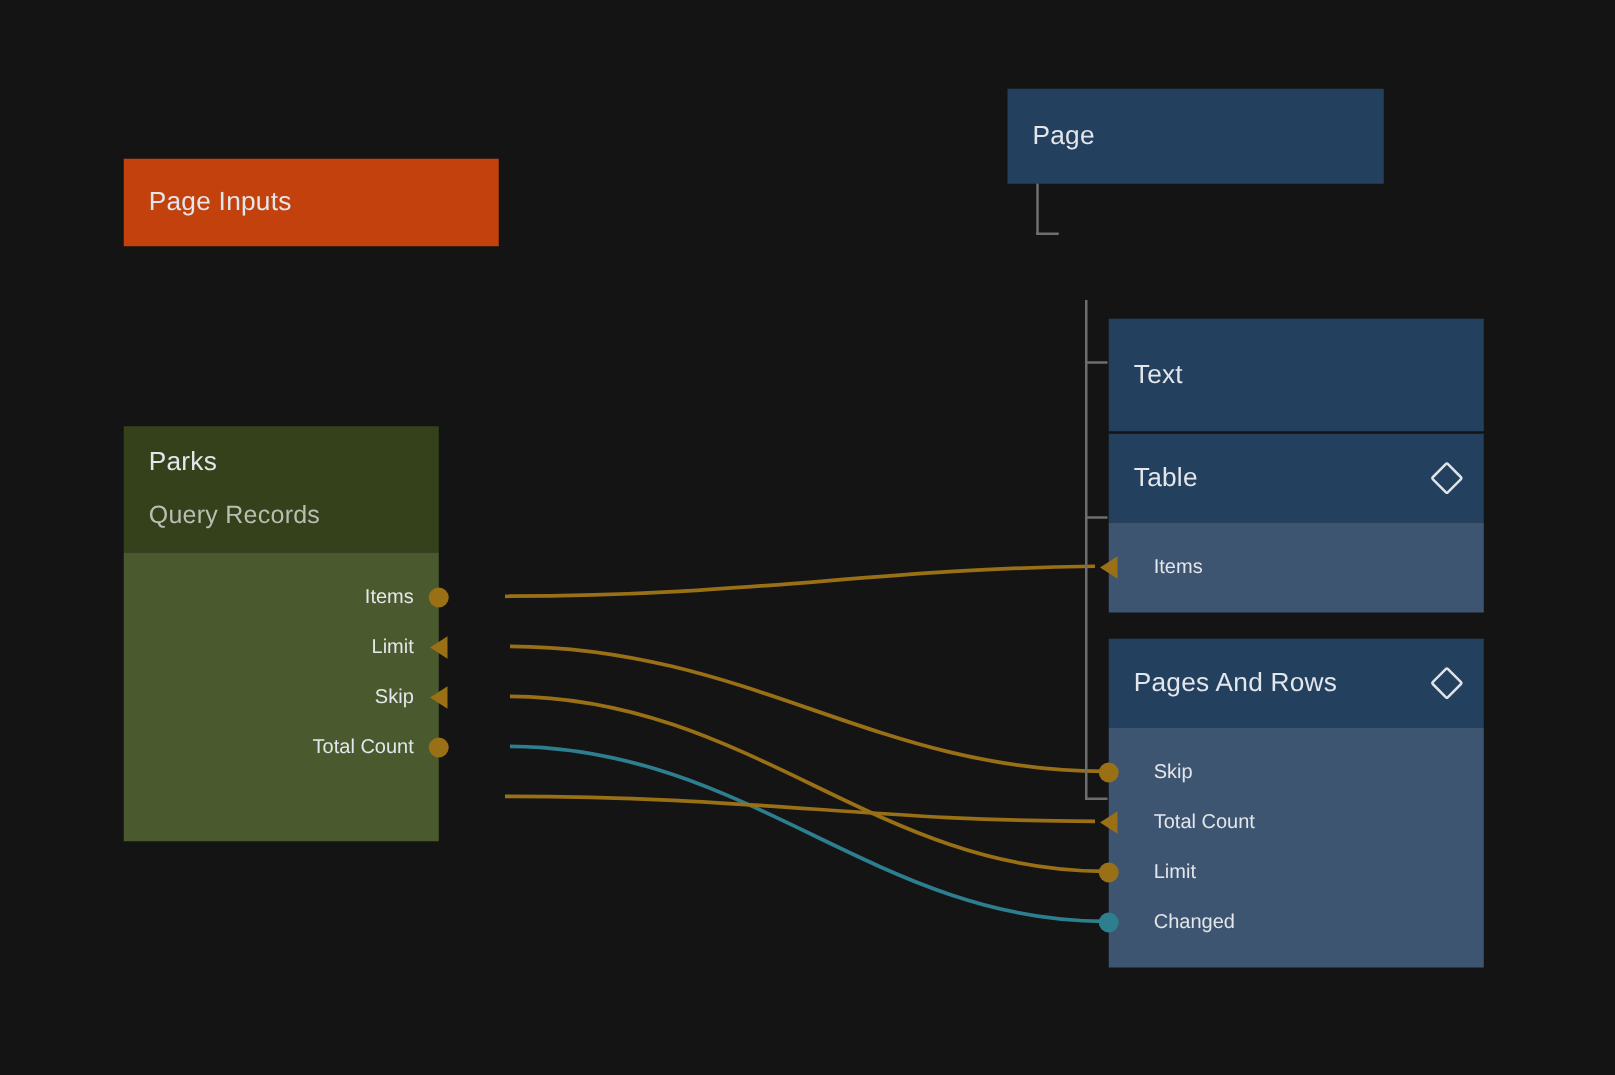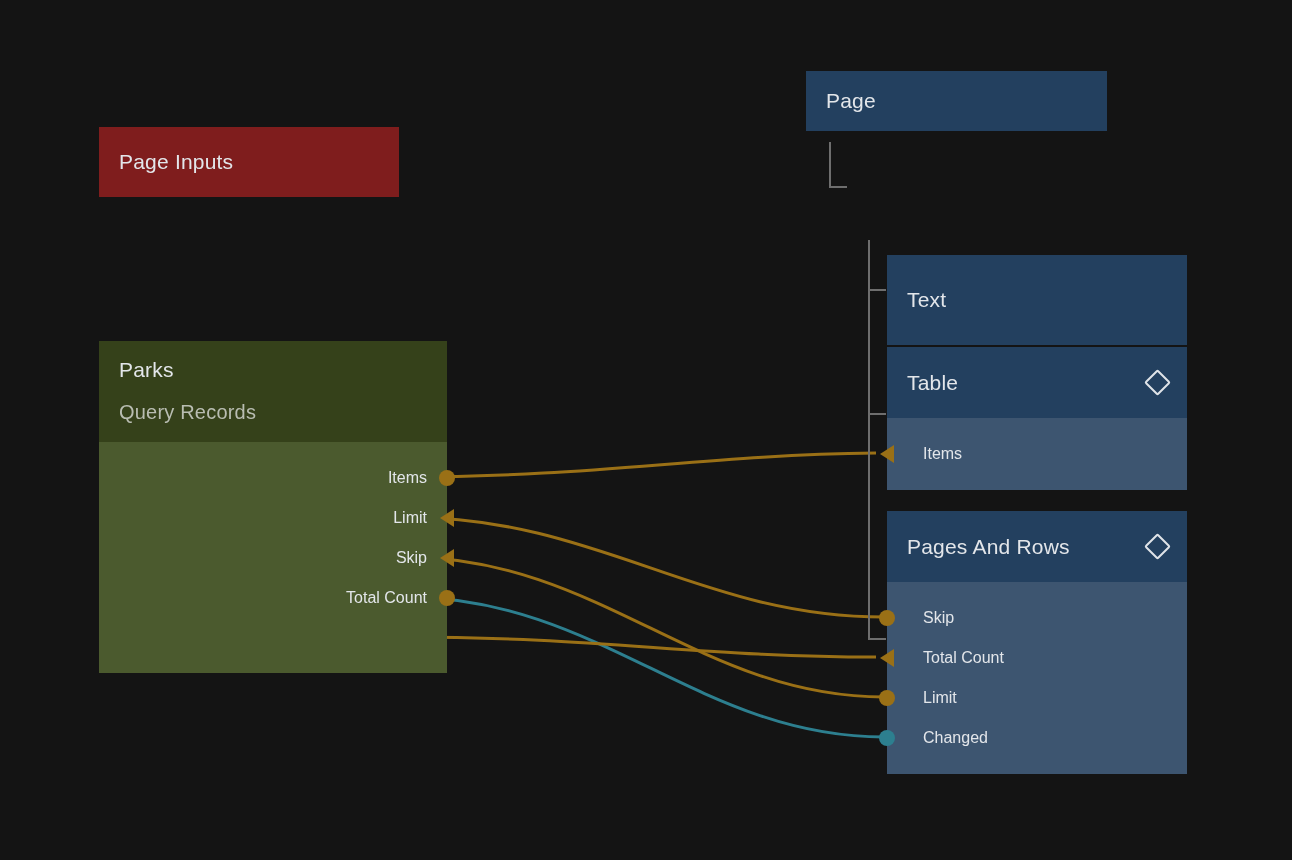--- a/index.html
+++ b/index.html
@@ -37,21 +37,21 @@
   }
   .node-sub {
     color:#b9bdb2;
     font-size:20px;
     line-height:1.18;
     margin-top:17px;
   }
   .node-body { position:relative; }
   
   .np-inputs .node-header {
-    background:#7f1d1d;
+    background:#c2410c;
     height:70px;
   }
   
   .blue .node-header { background:#23405f; }
   .blue .node-body   { background:#3d5570; }
   
   .green .node-header { background:#35411a; }
   .green .node-body   { background:#4b5a2e; }
 
   .diamond {
@@ -124,21 +124,21 @@
   <div class="tree-line" style="left:868px; top:289px; width:18px; height:2px;"></div>
   <div class="tree-line" style="left:868px; top:413px; width:18px; height:2px;"></div>
   <div class="tree-line" style="left:868px; top:638px; width:18px; height:2px;"></div>
 
   <div class="node np-inputs" style="left:99px; top:127px; width:300px;">
     <div class="node-header">
       <span>Page Inputs</span>
     </div>
   </div>
 
-  <div class="node green" style="left:99px; top:341px; width:348px;">
+  <div class="node green" style="left:99px; top:341px; width:252px;">
     <div class="node-header" style="height:101px; flex-direction:column; align-items:flex-start; justify-content:center; gap:2px;">
       <div>Parks</div>
       <div class="node-sub">Query Records</div>
     </div>
     <div class="node-body" style="height:231px; padding-top:16px;">
 
       <div class="port-row right">
         <span>Items</span>
         <span class="port dot" style="right:-8px;"></span>
       </div>
@@ -155,21 +155,21 @@
 
 
       <div class="port-row right">
         <span>Total Count</span>
         <span class="port dot" style="right:-8px;"></span>
       </div>
     </div>
   </div>
 
   <div class="node blue" style="left:806px; top:71px; width:301px;">
-    <div class="node-header" style="height:60px;">
+    <div class="node-header" style="height:76px;">
       <span>Page</span>
     </div>
   </div>
 
 
   <div class="node blue" style="left:887px; top:255px; width:300px;">
     <div class="node-header" style="height:90px;">
       <span>Text</span>
     </div>
   </div>

